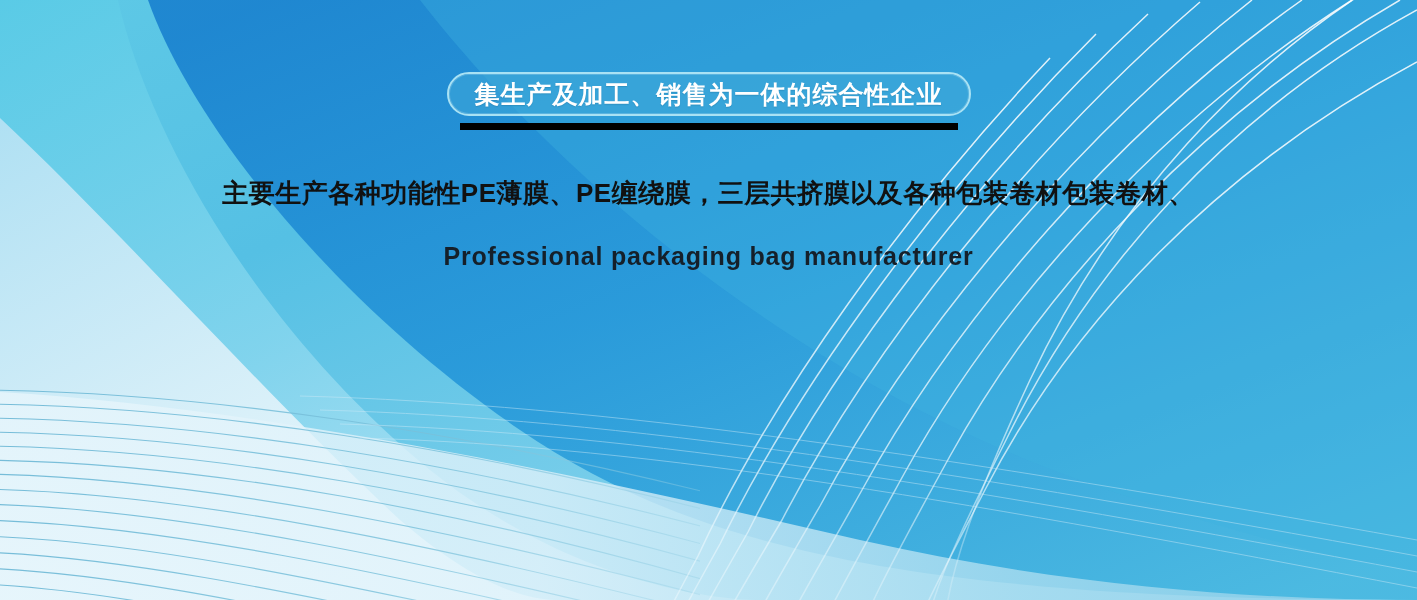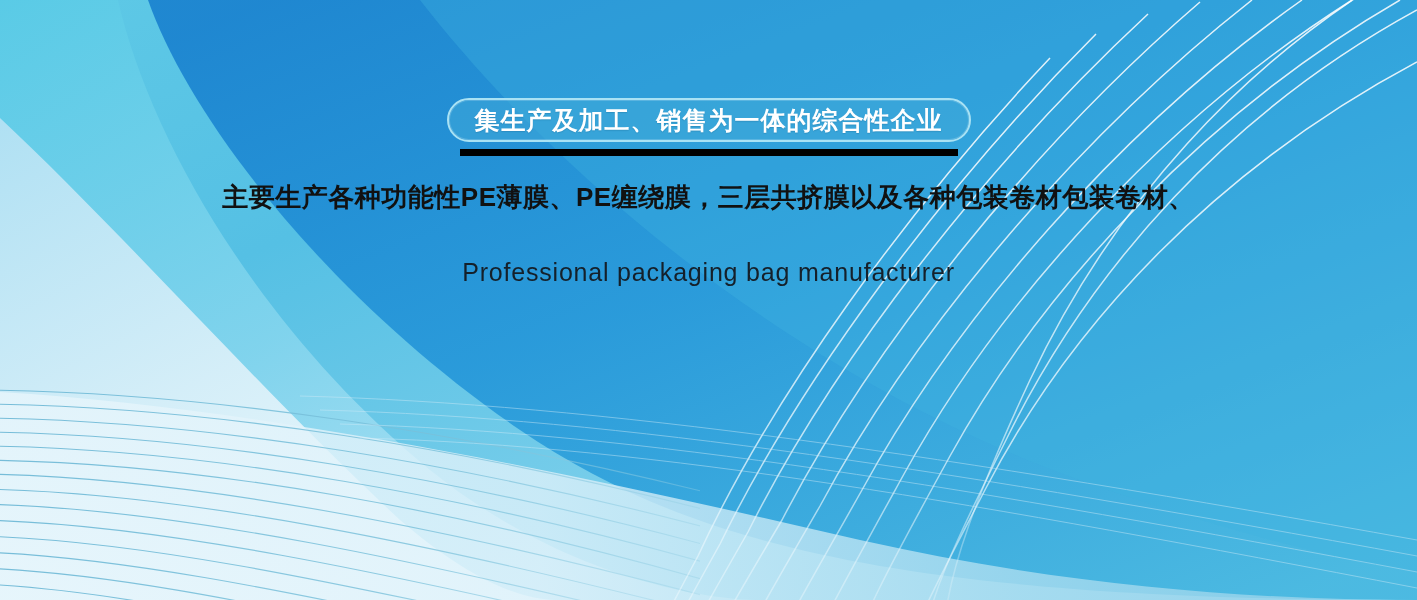--- a/index.html
+++ b/index.html
@@ -21,21 +21,21 @@
   }
   #content {
     position:absolute; inset:0;
     z-index:5;
     display:flex;
     flex-direction:column;
     align-items:center;
   }
   
   .badge {
-    margin-top:98px;
+    margin-top:72px;
     height:44px;
     padding:0 26px;
     display:flex;
     align-items:center;
     justify-content:center;
     border:2px solid #a9e2f4;
     border-radius:22px;
     background:rgba(63,170,217,0.55);
     box-shadow:0 0 0 1px rgba(255,255,255,0.18) inset;
   }
@@ -59,37 +59,37 @@
     white-space:nowrap;
   }
   .title-underline {
     margin-top:7px;
     width:498px;
     height:7px;
     background:#000000;
   }
   
   .desc {
-    margin-top:20px;
+    margin-top:42px;
     text-align:center;
   }
   .desc-line {
     color:#111111;
     font-size:26px;
     font-weight:bold;
     letter-spacing:0.5px;
     line-height:1.62;
     white-space:nowrap;
   }
   
   .tagline {
-    margin-top:40px;
+    margin-top:28px;
     color:#15202a;
     font-size:25px;
-    font-weight:normal;
+    font-weight:bold;
     letter-spacing:0.8px;
     white-space:nowrap;
   }
 </style>
 </head>
 <body>
 
 <div id="banner">
 
   <svg id="bg-svg" viewBox="0 0 1417 600" preserveAspectRatio="none" aria-hidden="true">

